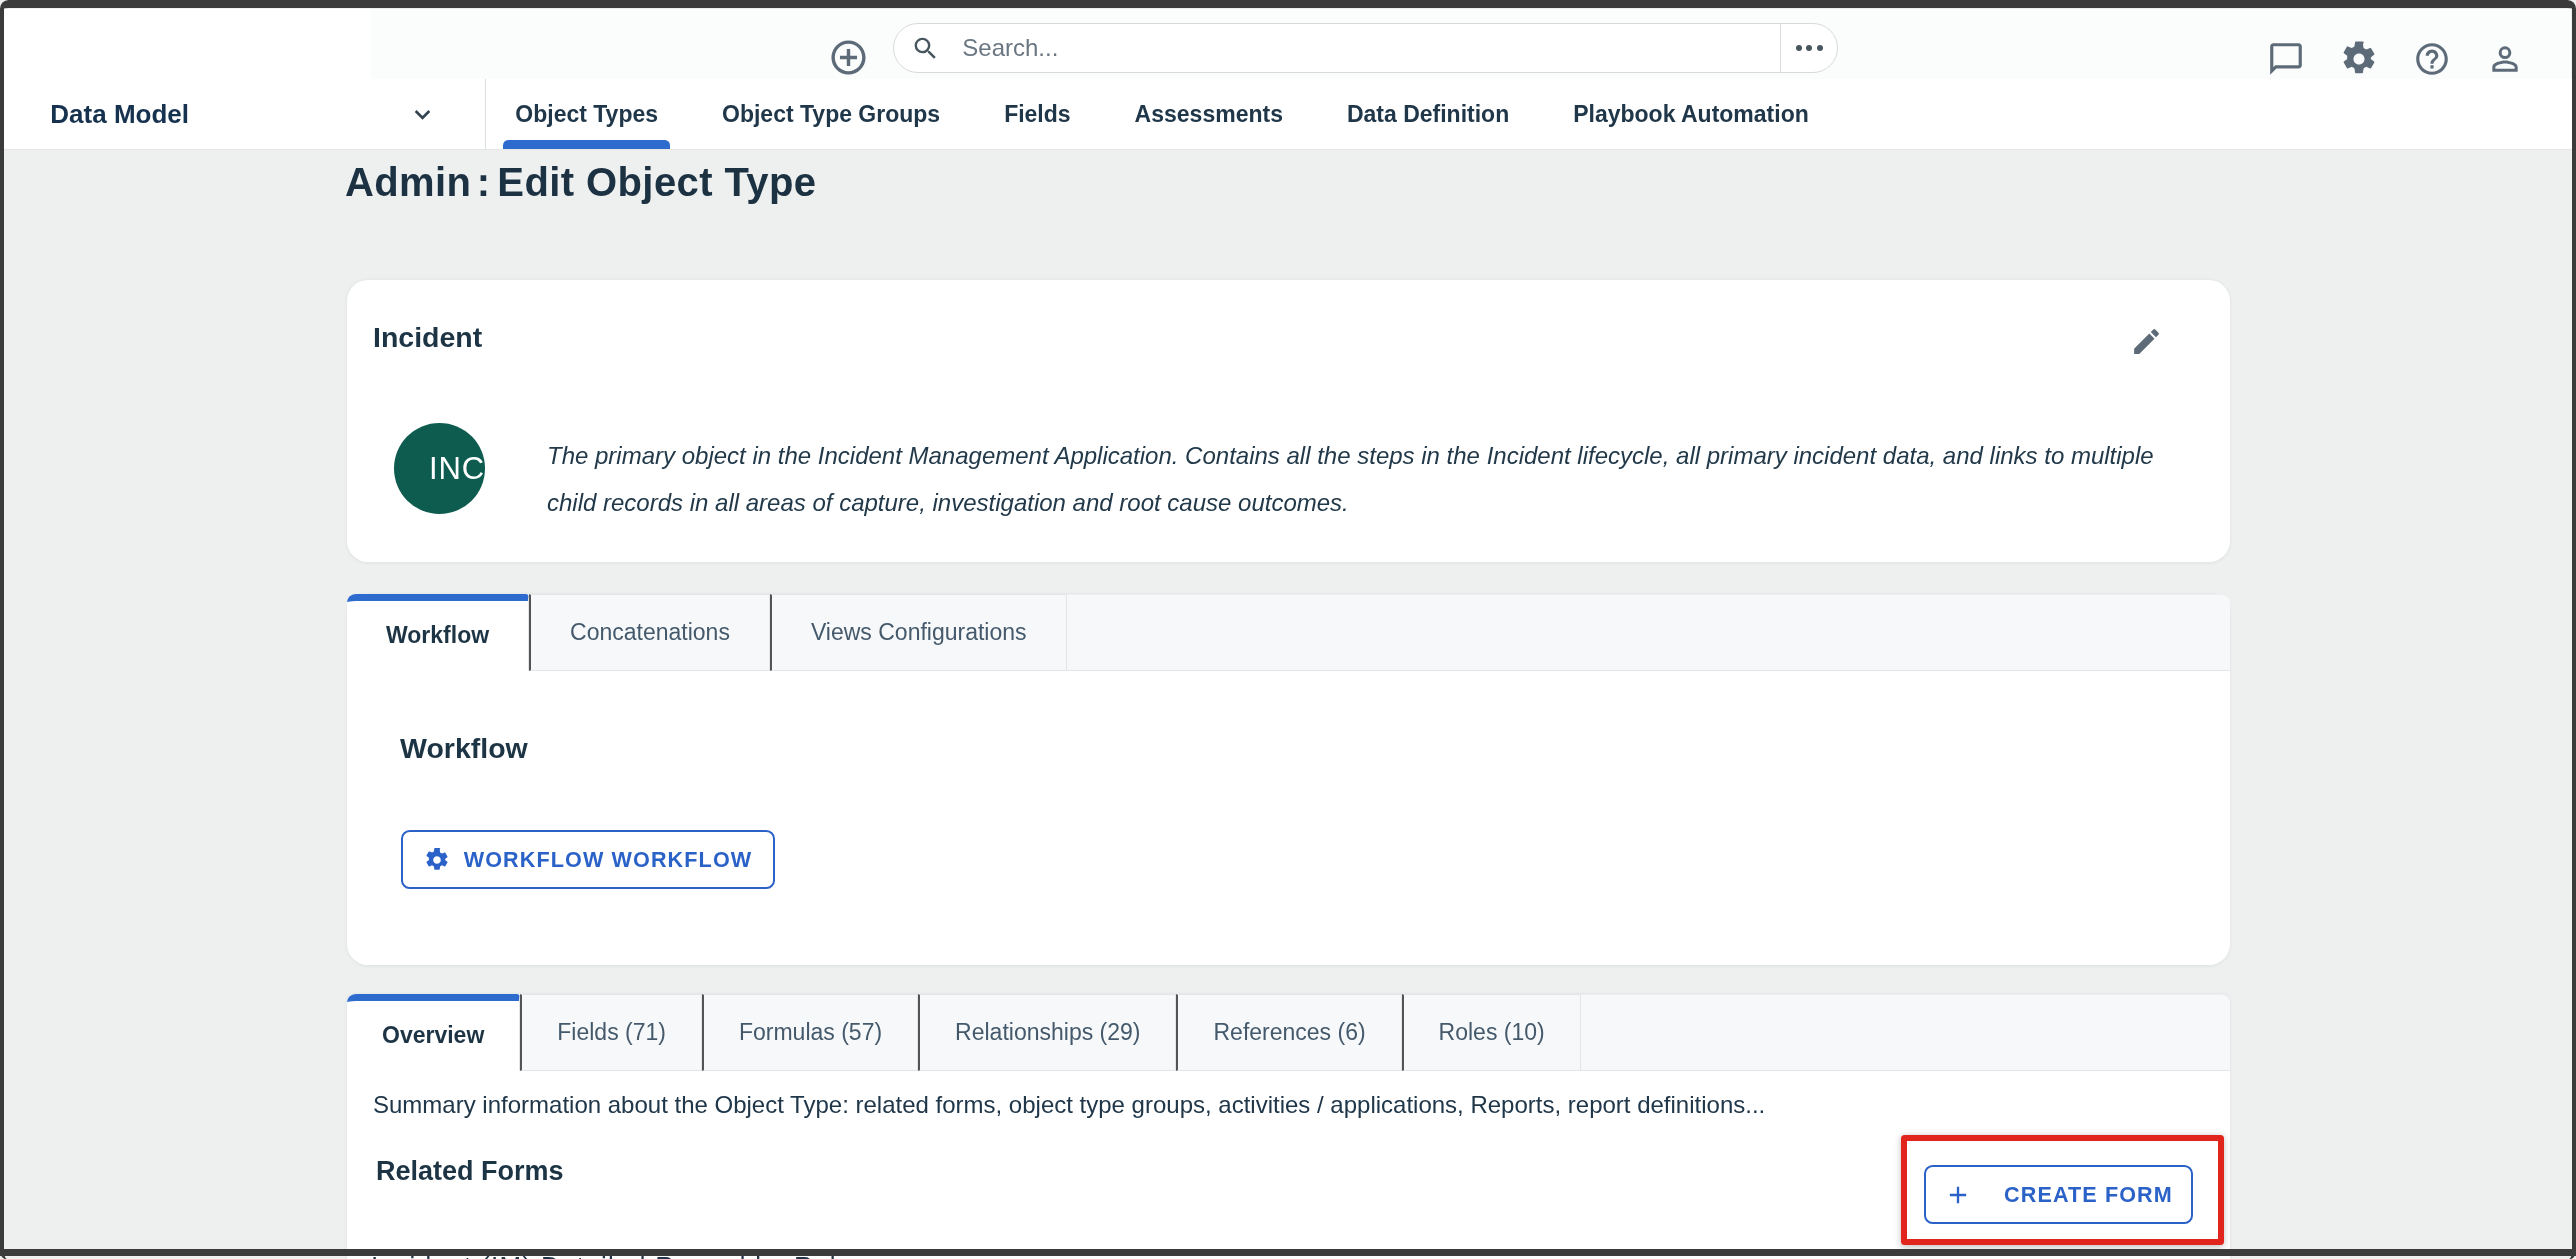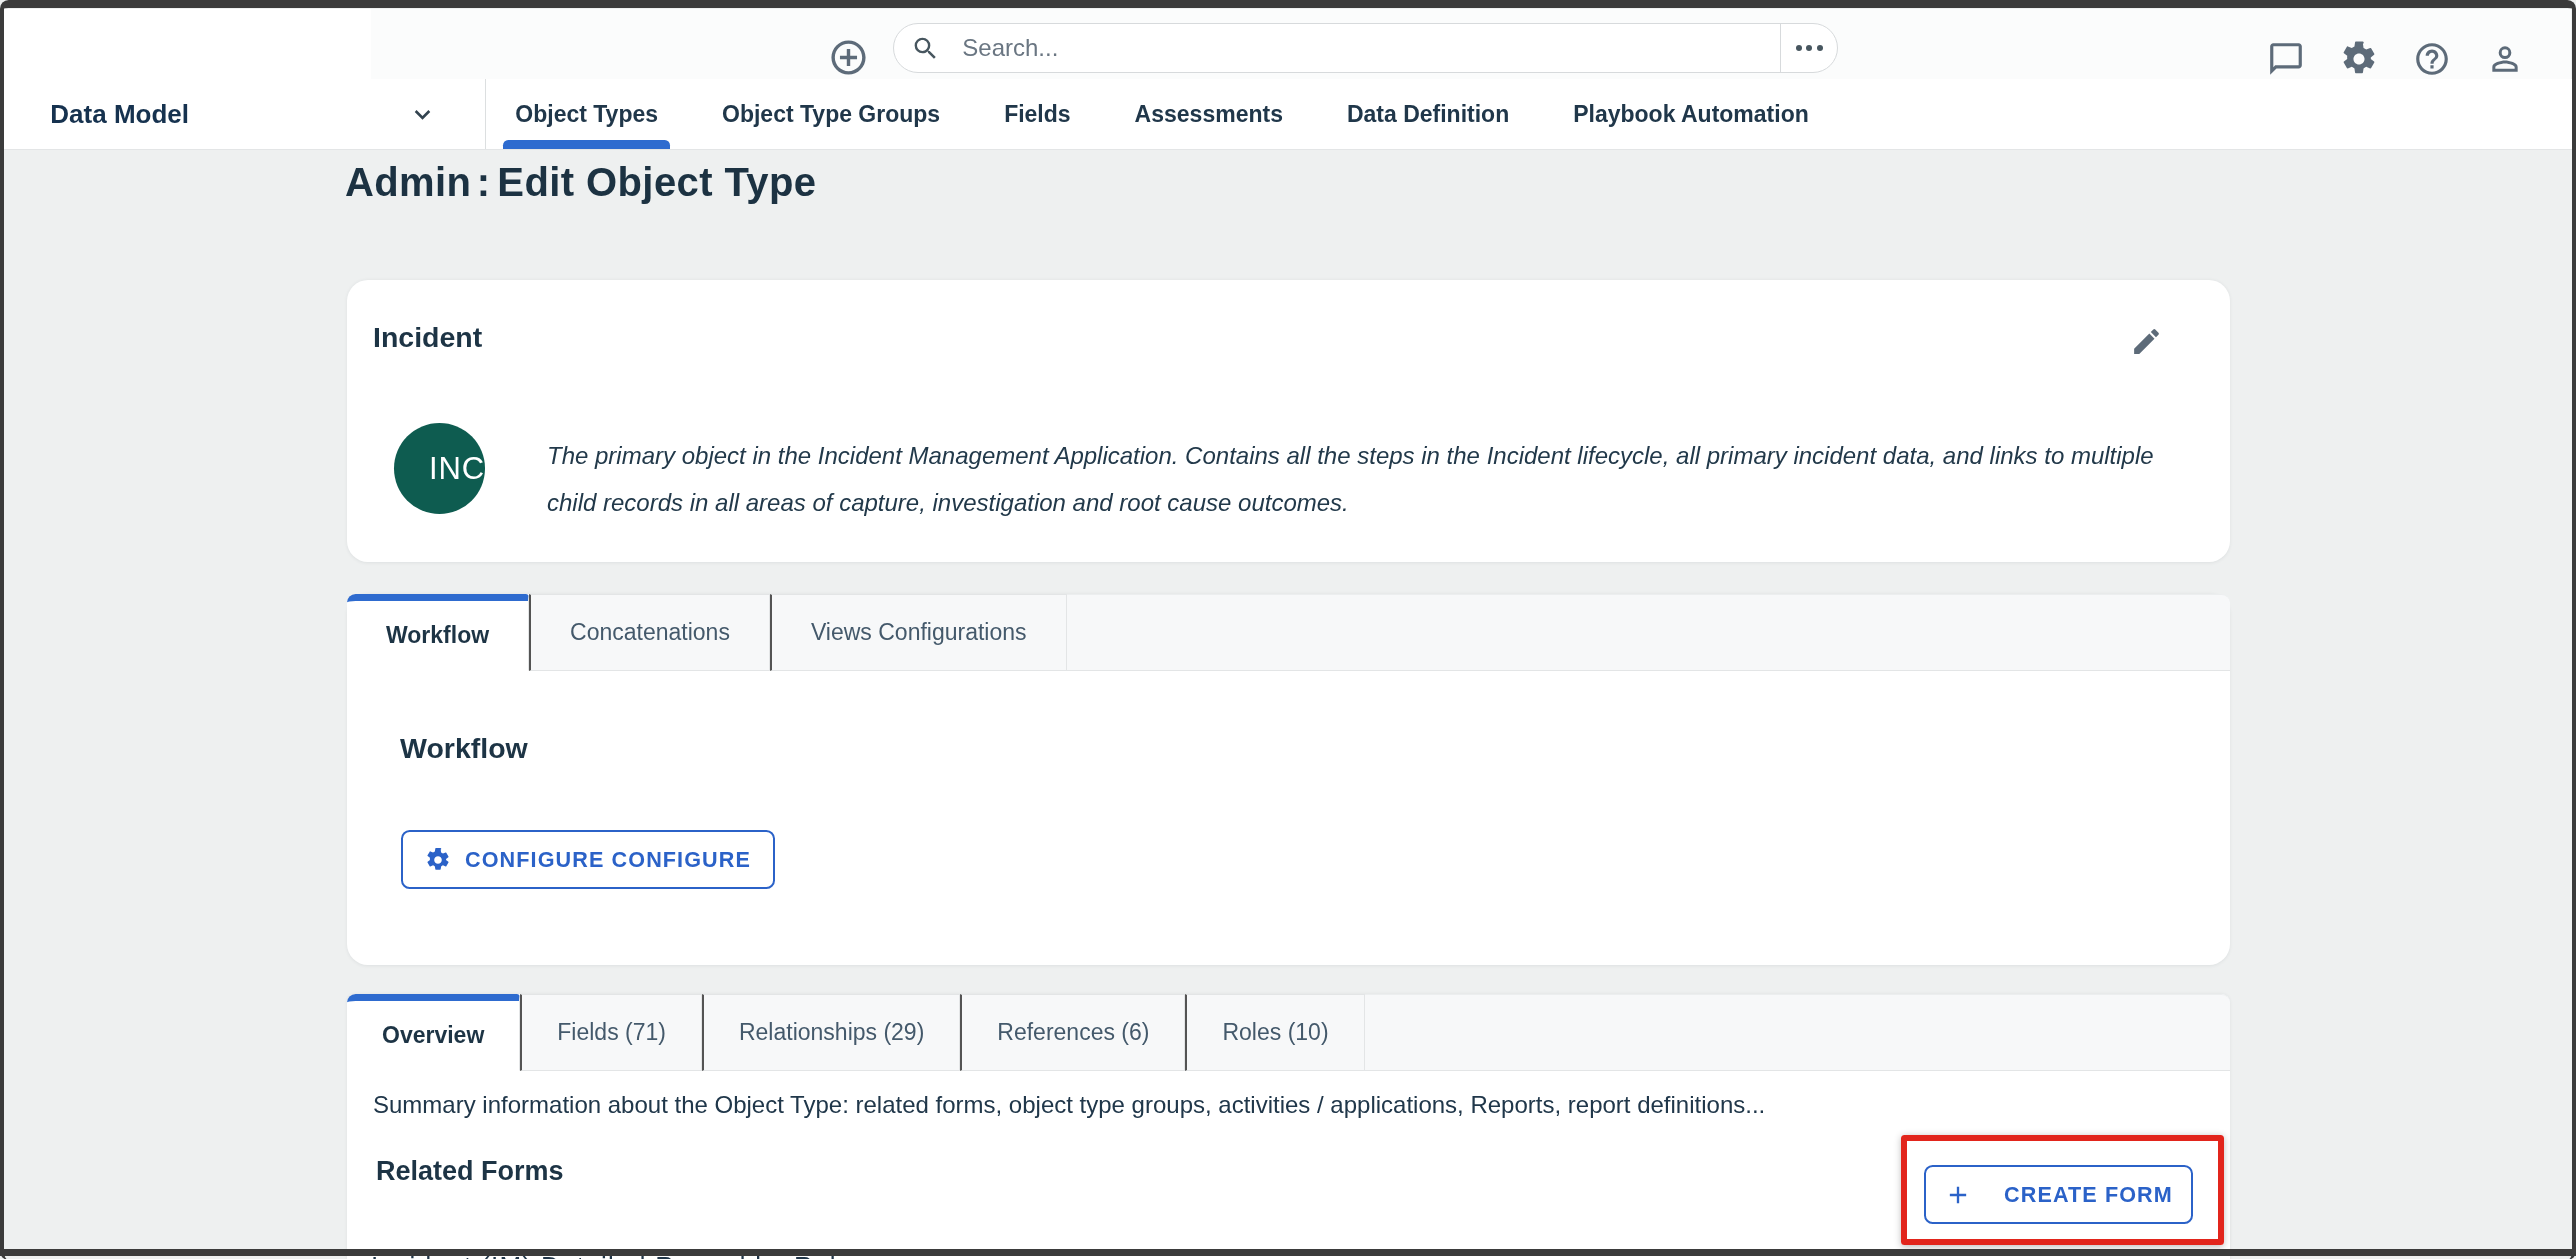--- a/index.html
+++ b/index.html
@@ -170,28 +170,29 @@
       <button class="ctab active">Workflow</button>
       <button class="ctab">Concatenations</button>
       <button class="ctab">Views Configurations</button>
       <div class="ctab-filler"></div>
     </div>
     <div class="wf-heading">Workflow</div>
     <button class="outline-btn wf-btn">
       <svg class="btn-gear" viewBox="0 0 24 24" fill="currentColor">
           <path d="M19.43 12.98c.04-.32.07-.64.07-.98s-.03-.66-.07-.98l2.11-1.65c.19-.15.24-.42.12-.64l-2-3.46a.5.5 0 0 0-.61-.22l-2.49 1c-.52-.4-1.08-.73-1.69-.98l-.38-2.65A.488.488 0 0 0 14 1h-4c-.25 0-.46.18-.49.42l-.38 2.65c-.61.25-1.17.59-1.69.98l-2.49-1a.566.566 0 0 0-.18-.03c-.17 0-.34.09-.43.25l-2 3.46c-.13.22-.07.49.12.64l2.11 1.65c-.04.32-.07.65-.07.98s.03.66.07.98l-2.11 1.65c-.19.15-.24.42-.12.64l2 3.46a.5.5 0 0 0 .61.22l2.49-1c.52.4 1.08.73 1.69.98l.38 2.65c.03.24.24.42.49.42h4c.25 0 .46-.18.49-.42l.38-2.65c.61-.25 1.17-.59 1.69-.98l2.49 1c.06.02.12.03.18.03.17 0 .34-.09.43-.25l2-3.46c.12-.22.07-.49-.12-.64l-2.11-1.65zM12 15.5c-1.93 0-3.5-1.57-3.5-3.5s1.57-3.5 3.5-3.5 3.5 1.57 3.5 3.5-1.57 3.5-3.5 3.5z"></path>
         </svg>
-      <span>CONFIGURE CONFIGURE</span>
+      <span>WORKFLOW WORKFLOW</span>
     </button>
   </div>
 
   <div class="card card-details">
     <div class="cardtabs">
       <button class="ctab ctab3 active">Overview</button>
       <button class="ctab ctab3">Fields (71)</button>
+      <button class="ctab ctab3">Formulas (57)</button>
       <button class="ctab ctab3">Relationships (29)</button>
       <button class="ctab ctab3">References (6)</button>
       <button class="ctab ctab3">Roles (10)</button>
       <div class="ctab-filler"></div>
     </div>
     <div class="summary-text">Summary information about the Object Type: related forms, object type groups, activities / applications, Reports, report definitions...</div>
     <div class="related-heading">Related Forms</div>
     <button class="outline-btn create-btn">
       <svg class="btn-plus" viewBox="0 0 24 24" fill="currentColor">
           <path d="M19 13h-6v6h-2v-6H5v-2h6V5h2v6h6v2z"></path>

